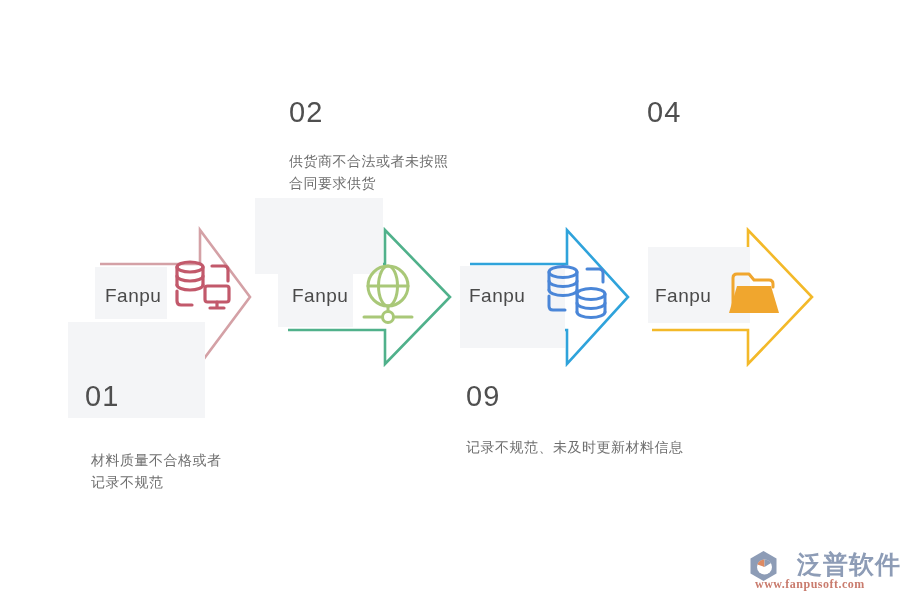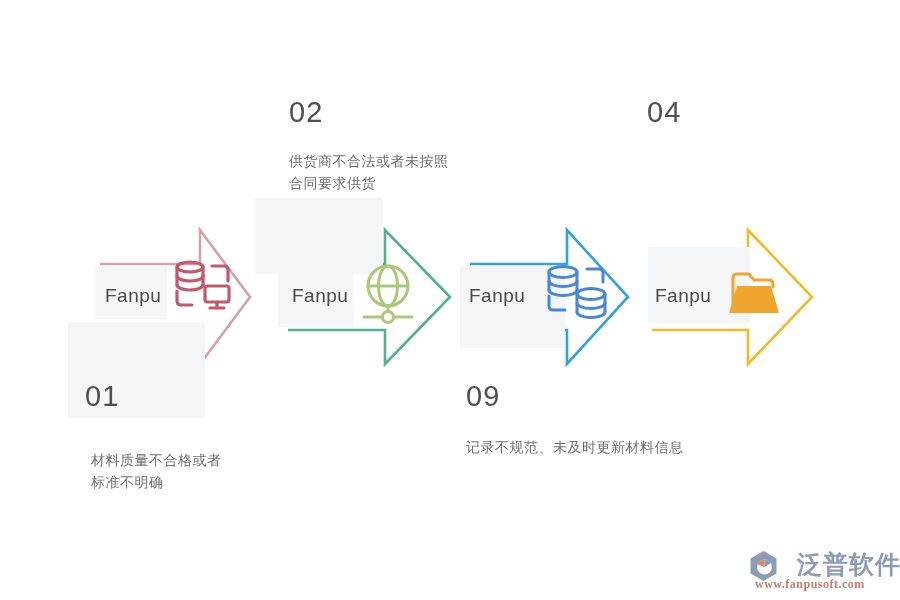--- a/index.html
+++ b/index.html
@@ -46,21 +46,21 @@
   <div class="gray-rect" style="left:460px;top:266px;width:105px;height:82px;"></div>
   <div class="gray-rect" style="left:648px;top:247px;width:102px;height:76px;"></div>
 
   <div class="step-number" style="left:85px;top:380px;text-align:center;">01</div>
   <div class="step-number" style="left:289px;top:96px;">02</div>
   <div class="step-number" style="left:466px;top:380px;">09</div>
   <div class="step-number" style="left:647px;top:96px;">04</div>
 
   <div class="step-desc" style="left:91px;top:433px;margin-top:16px;">
     <div>材料质量不合格或者</div>
-    <div>标准不明确</div>
+    <div>记录不规范</div>
   </div>
   <div class="step-desc" style="left:289px;top:150px;">
     <div>供货商不合法或者未按照</div>
     <div>合同要求供货</div>
   </div>
   <div class="step-desc" style="left:466px;top:436px;">
     <div>记录不规范、未及时更新材料信息</div>
   </div>
   <div class="step-desc" style="left:647px;top:150px;">
   </div>

